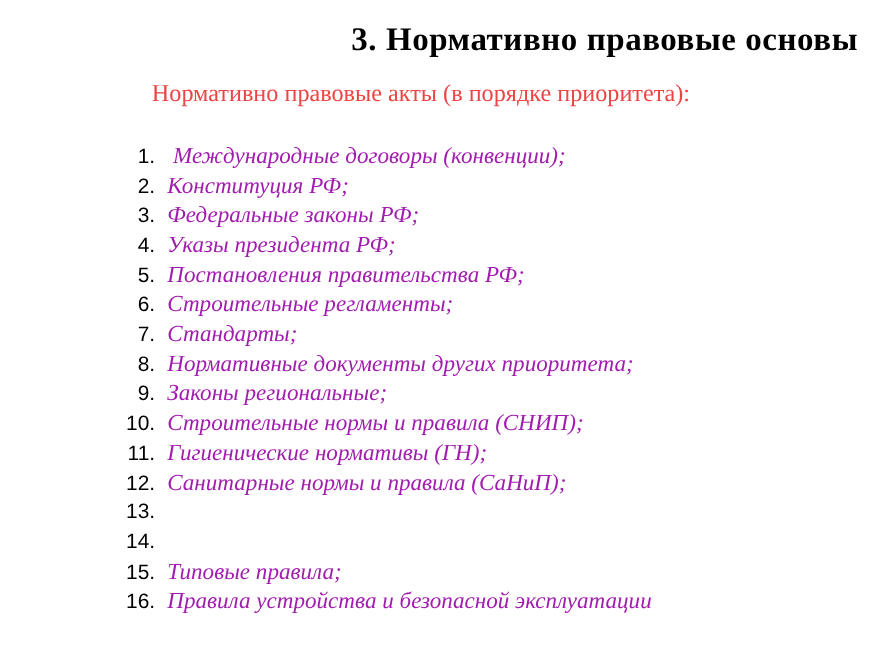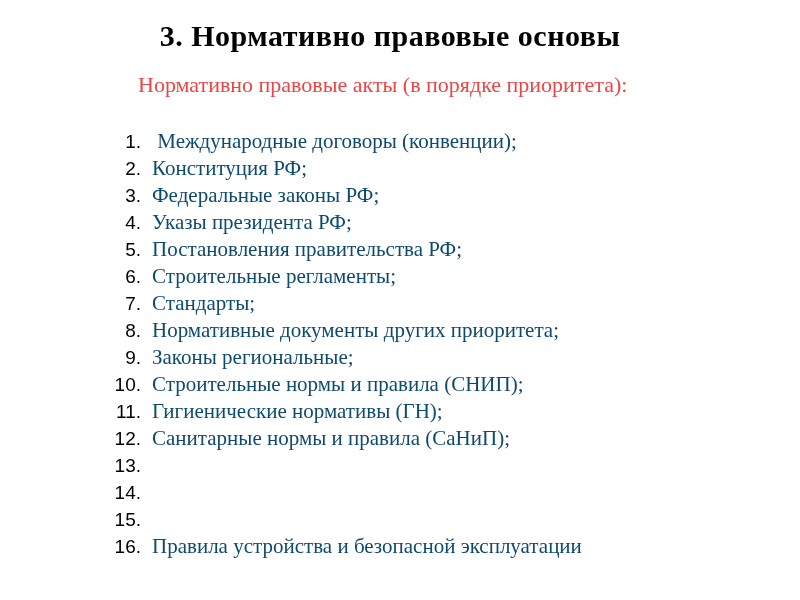--- a/index.html
+++ b/index.html
@@ -18,21 +18,21 @@
   .slide {
     position: absolute;
     inset: 0;
     background: #ffffff;
   }
   .slide-title {
     position: absolute;
     top: 19px;
     left: 0;
     width: 780px;
-    text-align: center;
+    text-align: right;
     font-family: "Liberation Serif", "DejaVu Serif", serif;
     font-weight: bold;
     font-size: 30px;
     letter-spacing: 0.5px;
     color: #000000;
     white-space: pre;
   }
   .slide-subtitle {
     position: absolute;
     top: 72px;
@@ -59,22 +59,23 @@
     flex: 0 0 141px;
     text-align: right;
     font-family: "Liberation Sans", sans-serif;
     font-size: 19px;
     color: #000000;
   }
   .list-text {
     padding-left: 11px;
     font-family: "Liberation Serif", "DejaVu Serif", serif;
     font-size: 21px;
-    color: #0c4a6e;
+    color: #a21caf;
     white-space: pre;
+    font-style: italic;
   }
 </style>
 </head>
 <body>
 
 <div class="slide">
 
   <div class="slide-title">3. Нормативно правовые основы</div>
 
   <div class="slide-subtitle">Нормативно правовые акты (в порядке приоритета):</div>
@@ -130,20 +131,21 @@
       <span class="list-text">Санитарные нормы и правила (СаНиП);</span>
     </div>
     <div class="list-row">
       <span class="list-num">13.</span>
     </div>
     <div class="list-row">
       <span class="list-num">14.</span>
     </div>
     <div class="list-row">
       <span class="list-num">15.</span>
+      <span class="list-text">Типовые правила;</span>
     </div>
     <div class="list-row">
       <span class="list-num">16.</span>
       <span class="list-text">Правила устройства и безопасной эксплуатации</span>
     </div>
 
   </div>
 </div>
 
 </body></html>

